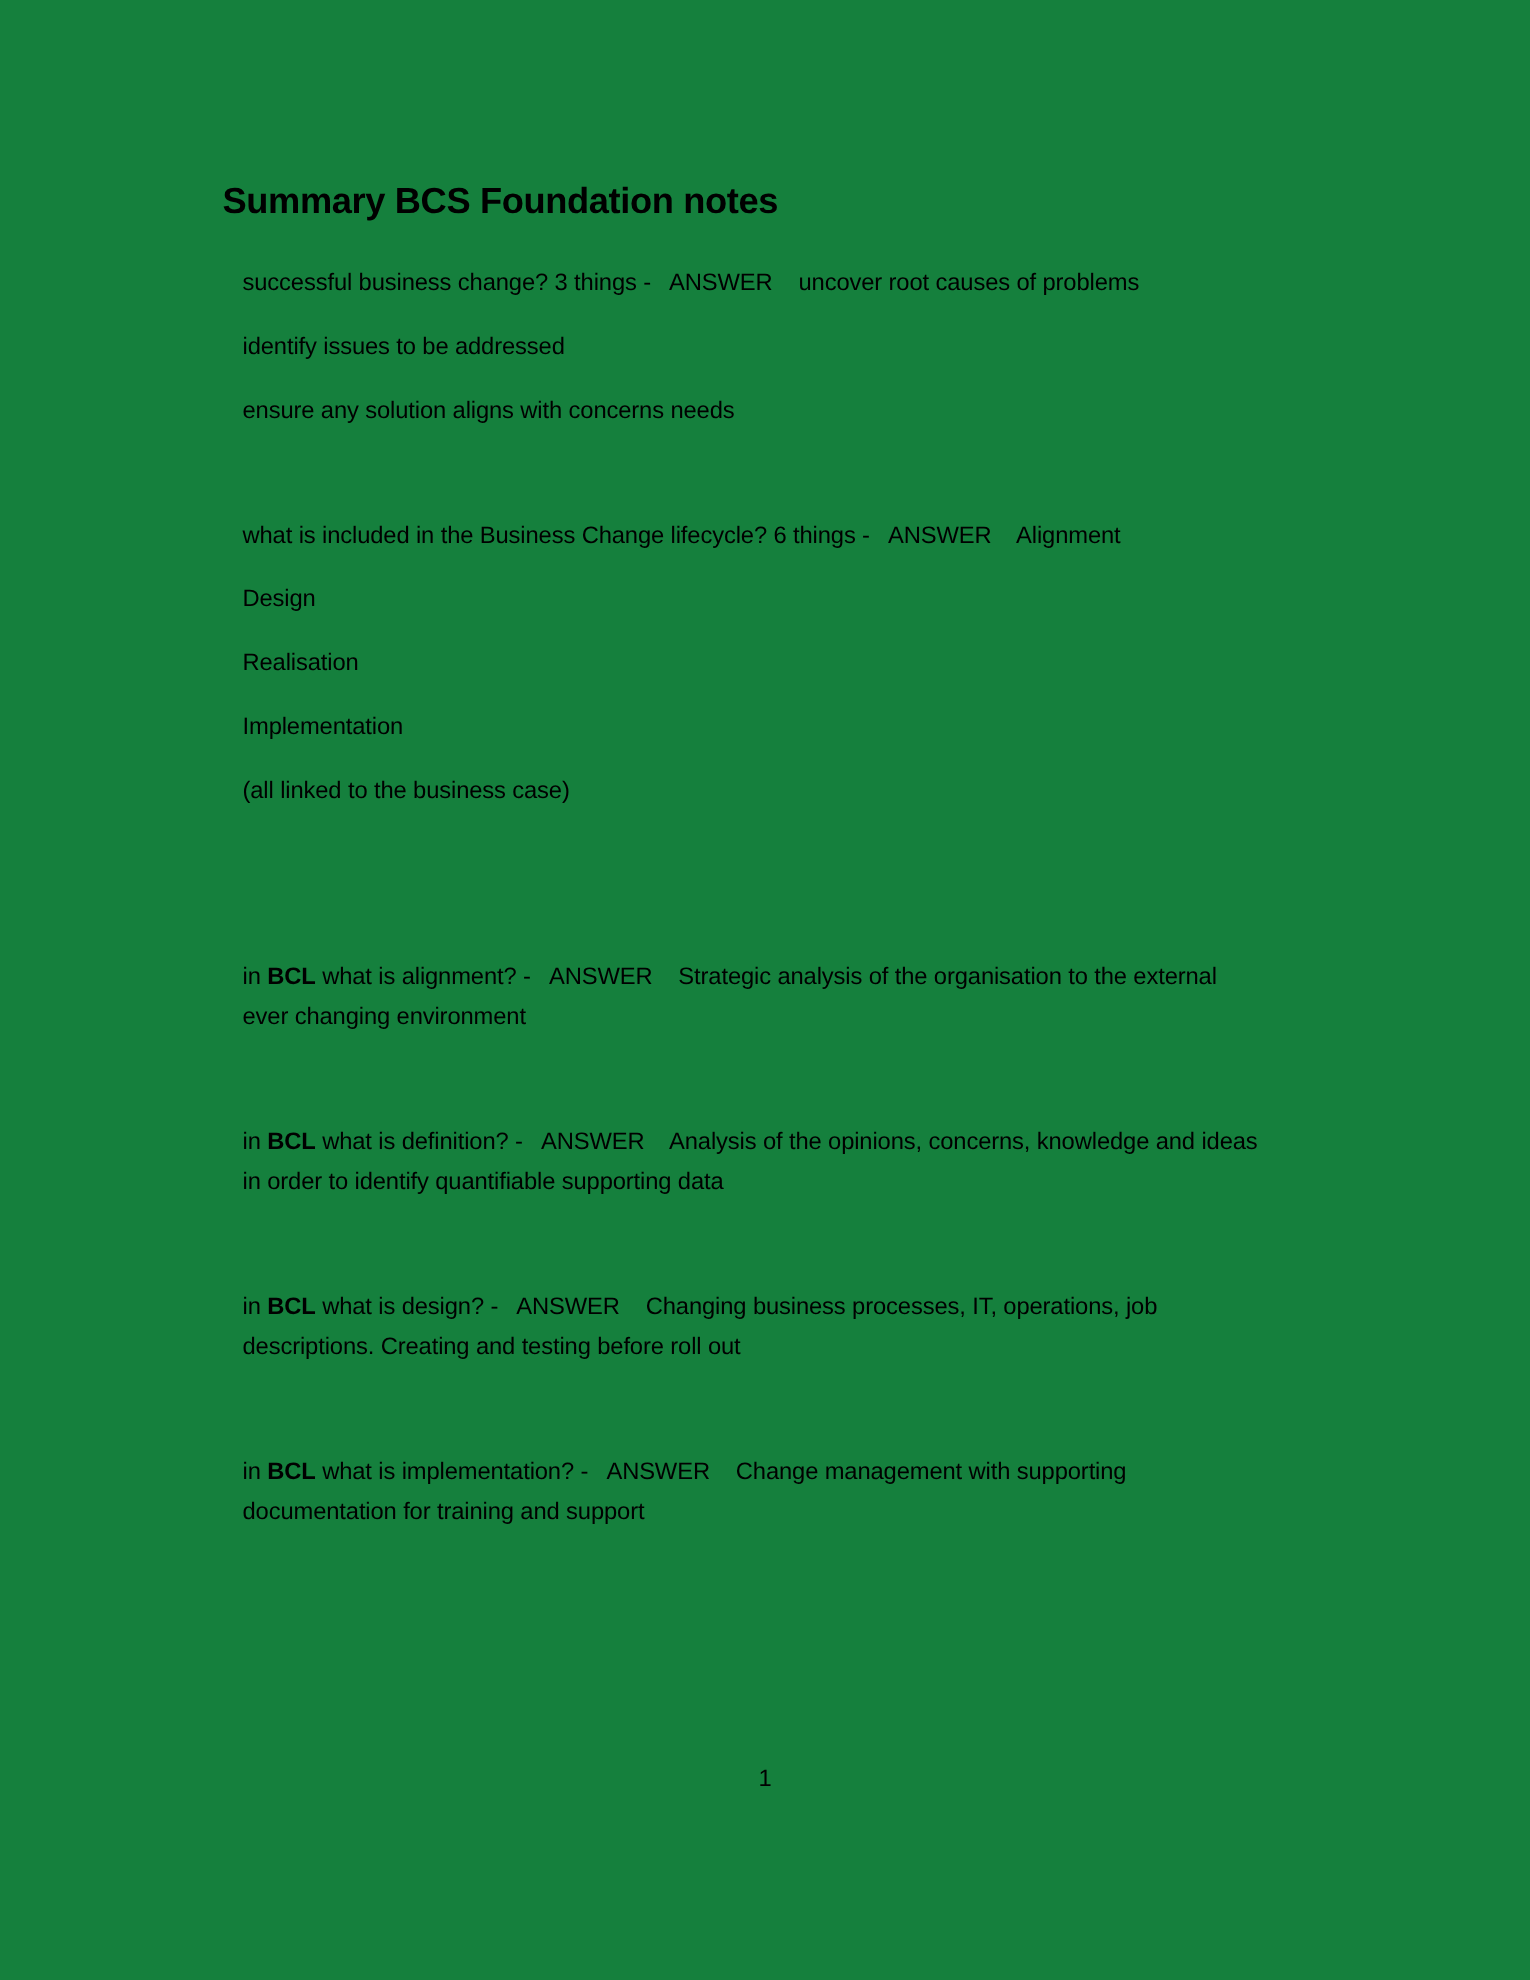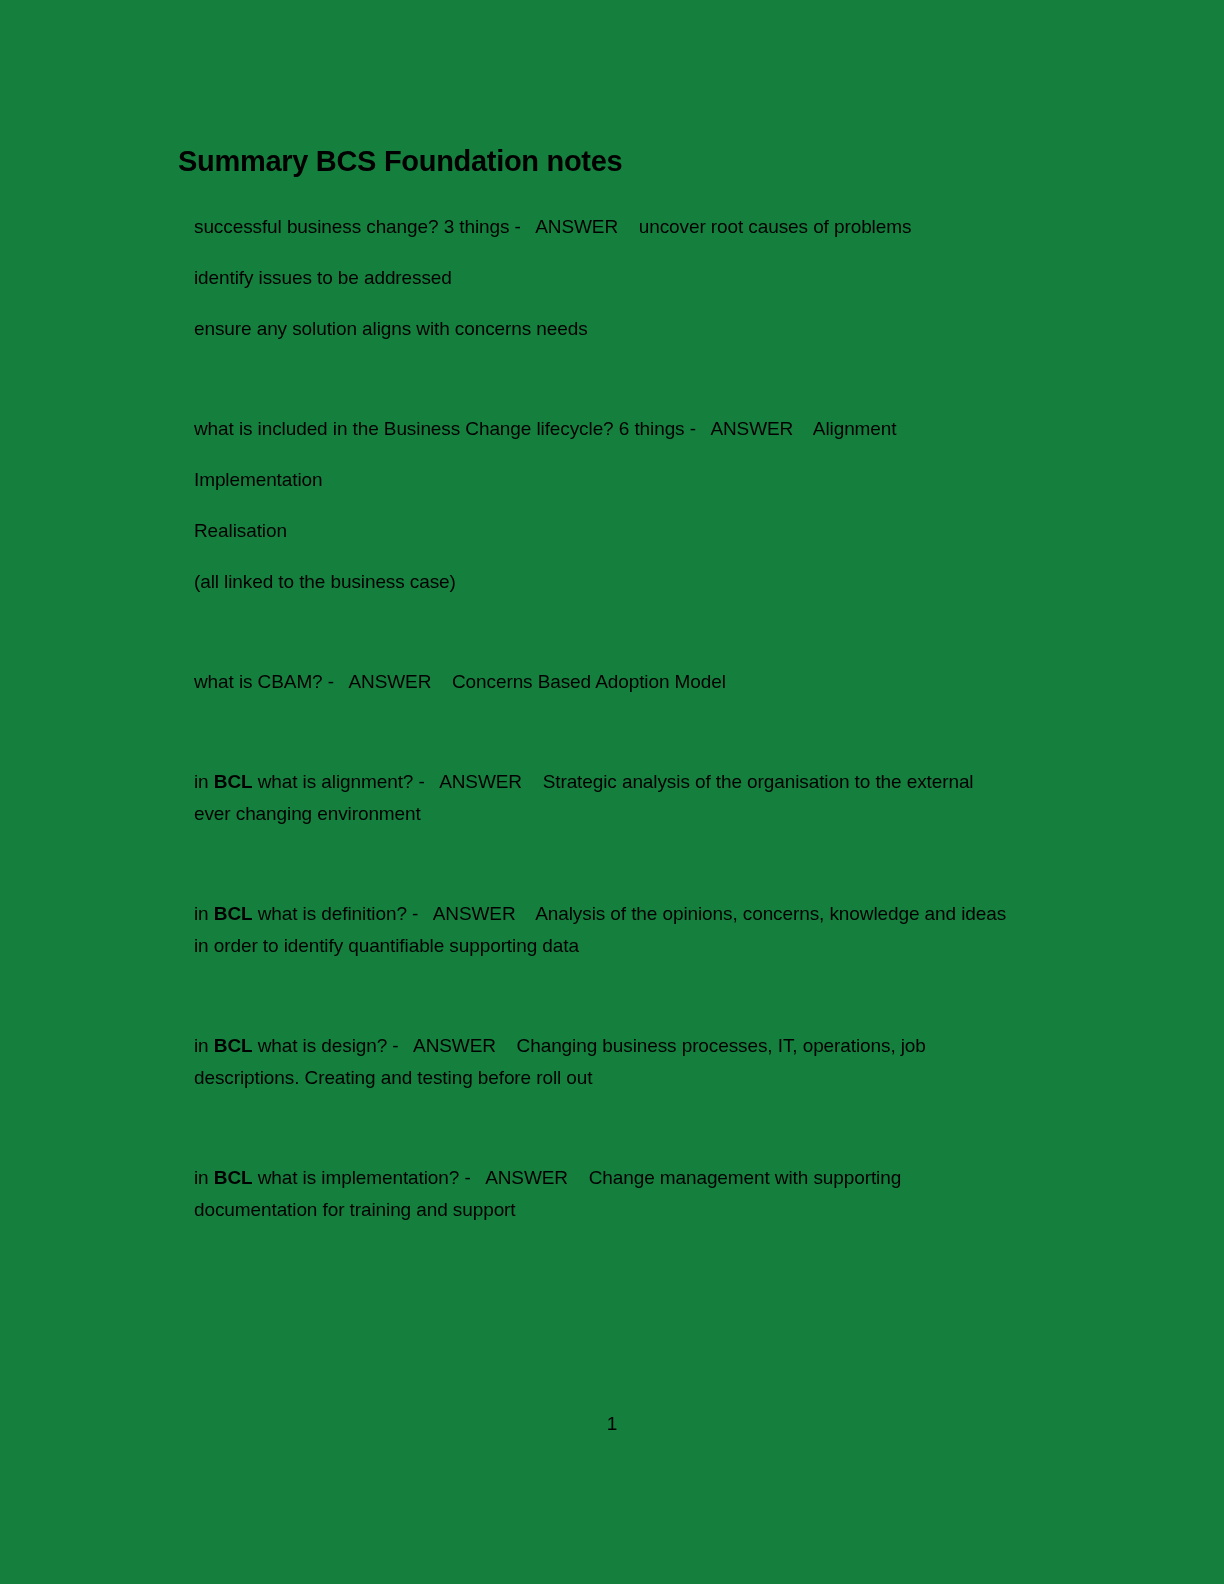--- a/index.html
+++ b/index.html
@@ -73,32 +73,32 @@
           <div class="line"><span>identify issues to be addressed</span></div>
         </div>
         <div class="para">
           <div class="line"><span>ensure any solution aligns with concerns needs</span></div>
         </div>
         <div class="para blank"></div>
         <div class="para">
           <div class="line"><span>what is included in the Business Change lifecycle? 6 things -   ANSWER    Alignment</span></div>
         </div>
         <div class="para">
-          <div class="line"><span>Implementation</span></div>
+          <div class="line"><span>Design</span></div>
         </div>
         <div class="para">
           <div class="line"><span>Realisation</span></div>
         </div>
         <div class="para">
+          <div class="line"><span>Implementation</span></div>
+        </div>
+        <div class="para">
           <div class="line"><span>(all linked to the business case)</span></div>
         </div>
         <div class="para blank"></div>
-        <div class="para">
-          <div class="line"><span>what is CBAM? -   ANSWER    Concerns Based Adoption Model</span></div>
-        </div>
         <div class="para blank"></div>
         <div class="para">
           <div class="line"><span>in </span><span class="b">BCL</span><span> what is alignment? -   ANSWER    Strategic analysis of the organisation to the external</span></div>
           <div class="line"><span>ever changing environment</span></div>
         </div>
         <div class="para blank"></div>
         <div class="para">
           <div class="line"><span>in </span><span class="b">BCL</span><span> what is definition? -   ANSWER    Analysis of the opinions, concerns, knowledge and ideas</span></div>
           <div class="line"><span>in order to identify quantifiable supporting data</span></div>
         </div>

